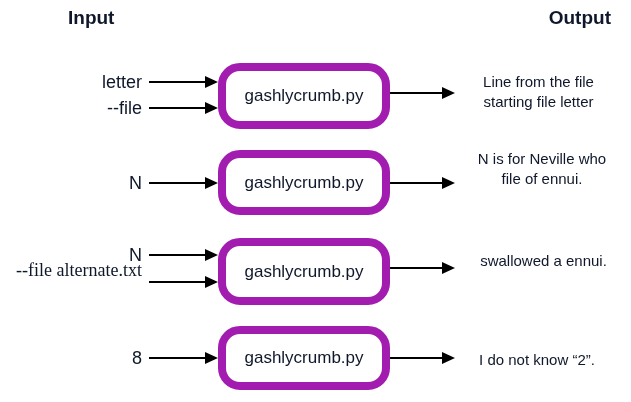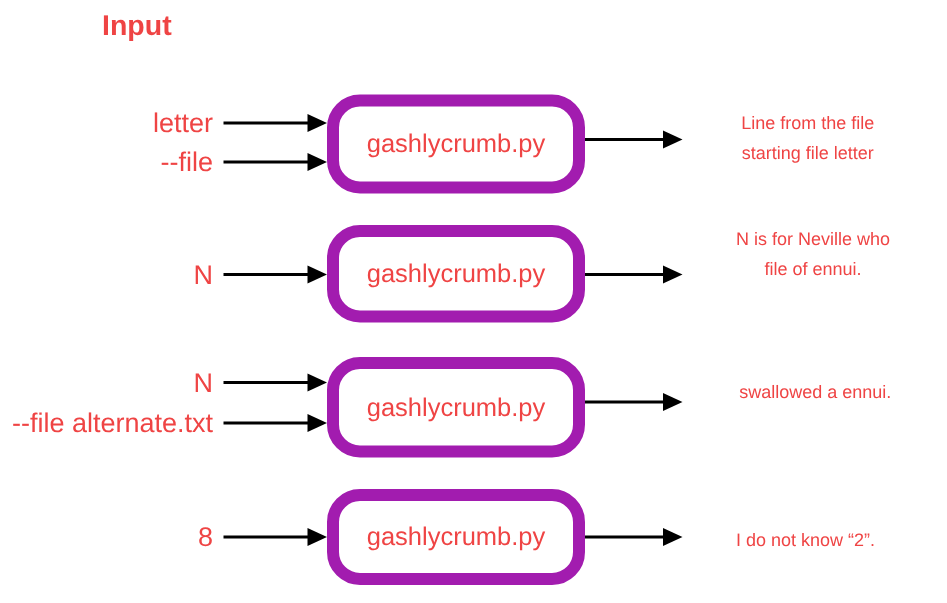--- a/index.html
+++ b/index.html
@@ -6,21 +6,21 @@
     margin: 0;
     padding: 0;
     background: #ffffff;
   }
   .diagram {
     position: relative;
     width: 631px;
     height: 402px;
     background: #ffffff;
     font-family: "Liberation Sans", sans-serif;
-    color: #ef4444;
+    color: #0f172a;
     overflow: hidden;
   }
   .hdr {
     position: absolute;
     font-size: 19px;
     font-weight: bold;
     line-height: 20px;
     white-space: nowrap;
   }
   .box {
@@ -66,32 +66,33 @@
     width: 0;
     height: 0;
     border-top: 6px solid transparent;
     border-bottom: 6px solid transparent;
     border-left: 13px solid #000000;
   }
   .in-arrow { left: 149px; width: 69px; }
   .out-arrow { left: 390px; width: 65px; }
   .out-text {
     position: absolute;
-    font-size: 12px;
+    font-size: 15px;
     line-height: 20px;
     text-align: center;
   }
   .out-line { white-space: nowrap; }
 </style>
 </head>
 <body>
 
 <div class="diagram">
 
   <div class="hdr" style="left:68px; top:8px;">Input</div>
+  <div class="hdr" style="right:20px; top:8px;">Output</div>
 
   <div class="in-label" style="top:74px;">letter</div>
   <div class="in-label" style="top:100px;">--file</div>
   <div class="arrow in-arrow" style="top:76px;">
       <i class="shaft"></i>
       <i class="head"></i>
     </div>
   <div class="arrow in-arrow" style="top:102px;">
       <i class="shaft"></i>
       <i class="head"></i>
@@ -119,21 +120,21 @@
   <div class="arrow out-arrow" style="top:177px;">
       <i class="shaft"></i>
       <i class="head"></i>
     </div>
   <div class="out-text" style="left:456px; top:149px; width:172px;">
     <div class="out-line">N is for Neville who</div>
     <div class="out-line">file of ennui.</div>
   </div>
 
   <div class="in-label" style="top:247px;">N</div>
-  <div class="in-label" style="top:274px;">--file alternate.txt</div>
+  <div class="in-label" style="top:262px;font-family:Liberation Serif, serif;">--file alternate.txt</div>
   <div class="arrow in-arrow" style="top:249px;">
       <i class="shaft"></i>
       <i class="head"></i>
     </div>
   <div class="arrow in-arrow" style="top:276px;">
       <i class="shaft"></i>
       <i class="head"></i>
     </div>
   <div class="box" style="top:238px; height:67px;">
     <span class="box-label">gashlycrumb.py</span>

